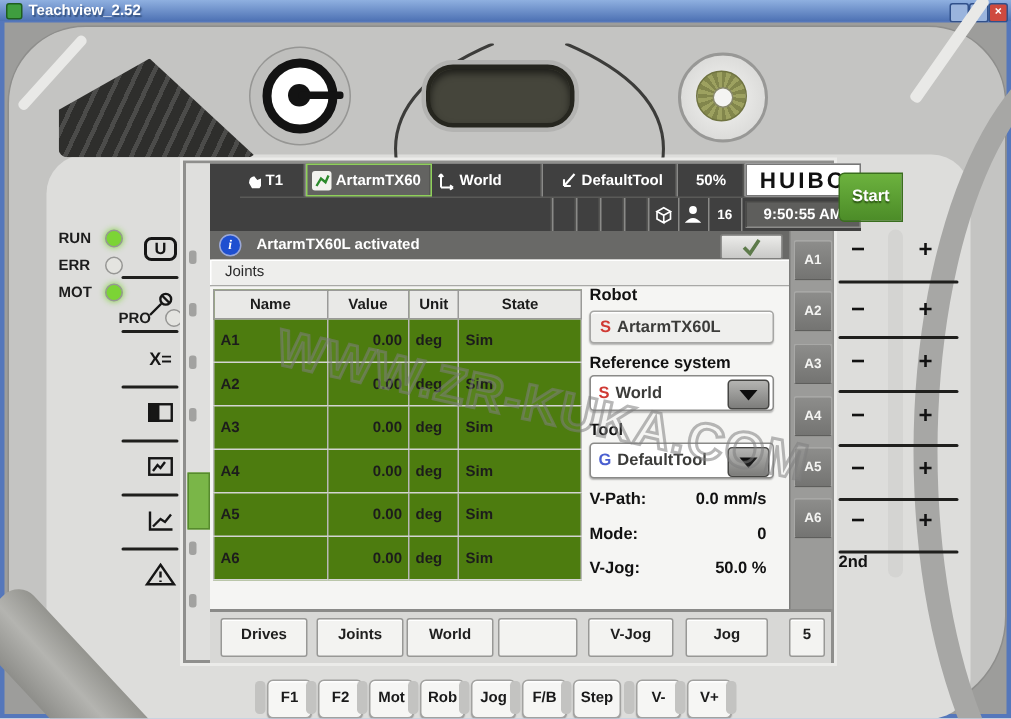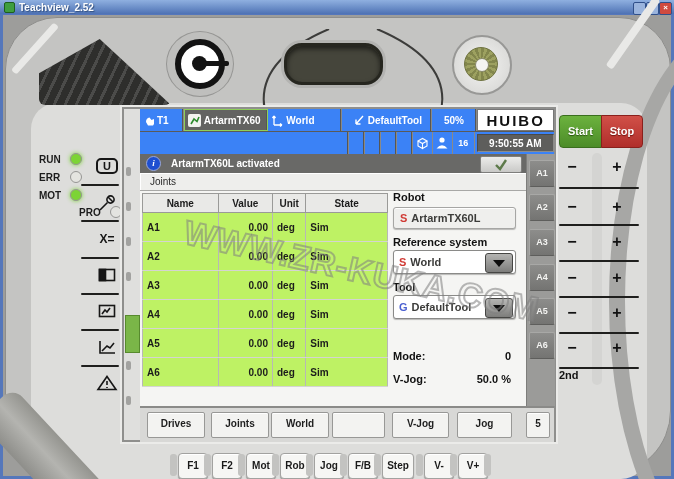--- a/index.html
+++ b/index.html
@@ -46,42 +46,42 @@
   .ukey-box{border:2px solid #161616;border-radius:5px;padding:0 5px;font-size:11px;font-weight:bold;}
   .xkey{font-size:12px;font-weight:bold;}
   .hsep{background:#1f1f1d;height:2px;border-radius:1px;}
 
   
   .screen{left:119px;top:92px;width:430px;height:331px;background:#f4f4f2;border:2px solid #8f8f8d;box-shadow:0 0 0 2px #ebebe9;}
   .tickstrip{left:0;top:0;width:16px;height:100%;background:#dfdfdd;border-right:1px solid #b2b2b0;}
   .tick{left:2px;width:5px;height:9px;background:#a2a2a0;border-radius:2px;}
   .greenblk{left:1px;top:206px;width:13px;height:36px;background:#7ab648;border:1px solid #578a2e;}
 
-  .statusbar{left:16px;top:0;width:414px;height:45px;background:#3b82f6;color:#fff;font-size:10px;font-weight:bold;}
+  .statusbar{left:16px;top:0;width:414px;height:45px;background:#404040;color:#fff;font-size:10px;font-weight:bold;padding-left:20px;}
   .sb-row1{display:flex;height:22px;border-bottom:1px solid #5a5a58;}
   .sb-cell{display:flex;align-items:center;gap:3px;padding:0 3px;border-right:1px solid #8a8a88;box-shadow:inset -1px 0 0 #565654;white-space:nowrap;overflow:hidden;}
   .sb-cell.sel{border:1px solid #8fd05a;background:#636361;}
   .chip{width:13px;height:13px;background:#f2f2ee;border-radius:2px;display:flex;align-items:center;justify-content:center;flex:0 0 auto;}
   .brand{background:#fff;color:#111;display:flex;align-items:center;justify-content:center;font-size:15px;font-weight:bold;letter-spacing:2px;border:1px solid #777;}
   .sb-row2{display:flex;height:22px;align-items:stretch;}
   .mini-cell{width:15px;border-right:1px solid #8a8a88;box-shadow:inset -1px 0 0 #565654;}
   .icon-cell{width:19px;display:flex;align-items:center;justify-content:center;border-right:1px solid #8a8a88;}
   .cnt-cell{width:21px;display:flex;align-items:center;justify-content:center;border-right:1px solid #8a8a88;font-size:9px;}
   .clock{width:76px;margin:2px 0 2px 2px;background:#5e5e5c;border:1px solid #4a4a48;border-bottom-color:#8c8c8a;border-right-color:#8c8c8a;display:flex;align-items:center;justify-content:center;font-size:10px;}
 
   .infobar{left:16px;top:45px;width:386px;height:19px;background:#696967;display:flex;align-items:center;color:#fff;}
   .info-icon{width:13px;height:13px;border-radius:50%;background:#1e4fd0;border:1px solid #9aa8d8;color:#fff;font-size:9px;font-weight:bold;text-align:center;line-height:12px;margin:0 10px 0 6px;font-family:"Liberation Serif",serif;font-style:italic;}
   .info-msg{font-size:10px;font-weight:bold;}
   .okbtn{position:absolute;right:4px;top:2px;width:40px;height:15px;background:linear-gradient(#ececea,#c9c9c7);border:1px solid #7e7e7c;border-radius:2px;display:flex;align-items:center;justify-content:center;}
 
   .viewtab{left:16px;top:64px;width:386px;height:18px;background:#eeeeec;border-bottom:1px solid #a8a8a6;box-shadow:inset 1px 1px 0 #fff;display:flex;align-items:center;padding-left:10px;box-sizing:border-box;font-size:10px;color:#2a2a2a;}
 
   .content{left:16px;top:82px;width:386px;height:215px;background:#f5f5f3;}
 
-  .jtable{position:absolute;left:2px;top:2px;width:246px;border-collapse:collapse;font-size:10px;color:#1c1c1c;background:#bef264;}
+  .jtable{position:absolute;left:2px;top:2px;width:246px;border-collapse:collapse;font-size:10px;color:#1c1c1c;background:#4d7c0f;}
   .jtable th{background:#e9e9e7;border:1px solid #9a9a98;font-weight:bold;height:16px;}
   .jtable td{border-left:1px solid #b8b8b6;border-right:1px solid #b8b8b6;border-bottom:1px solid #d4d4d2;height:28px;font-weight:bold;padding:0 4px;}
   .col-name{width:77px;} .col-val{width:54px;} .col-unit{width:31px;} .col-state{width:84px;}
   .td-val{text-align:right;} 
 
   .rpanel{position:absolute;left:250px;top:0;width:136px;height:215px;font-size:11px;color:#111;}
   .rlabel{position:absolute;font-weight:bold;}
   .rbtn{position:absolute;left:3px;width:123px;height:22px;background:#efefed;border:1px solid #a6a6a4;border-radius:3px;box-shadow:inset 0 1px 0 #fff,0 1px 1px rgba(0,0,0,.25);display:flex;align-items:center;gap:4px;padding-left:6px;box-sizing:border-box;}
   .combo{position:absolute;left:3px;width:123px;height:24px;background:#fff;border:1px solid #8a8a88;border-radius:3px;box-shadow:0 1px 1px rgba(0,0,0,.25);display:flex;align-items:center;gap:4px;padding-left:5px;box-sizing:border-box;}
   .prefix-s{color:#d03a34;font-weight:bold;}
@@ -362,20 +362,24 @@
               </span>
           </div>
           <div class="rlabel" style="left:3px;top:90px;">Tool</div>
           <div class="combo" style="top:104px;">
             <span class="prefix-g">G</span>
             <span class="combo-val">DefaultTool</span>
             <span class="drop">
                 <span class="tri"></span>
               </span>
           </div>
+          <div class="statrow" style="top:136px;">
+            <span>V-Path:</span>
+            <span>0.0 mm/s</span>
+          </div>
           <div class="statrow" style="top:159px;">
             <span>Mode:</span>
             <span>0</span>
           </div>
           <div class="statrow" style="top:182px;">
             <span>V-Jog:</span>
             <span>50.0 %</span>
           </div>
         </div>
       </div>
@@ -394,21 +398,20 @@
         <div class="btab" style="left:71px;width:56px;"><span>Joints</span></div>
         <div class="btab" style="left:131px;width:56px;"><span>World</span></div>
         <div class="btab" style="left:192px;width:51px;"><span></span></div>
         <div class="btab" style="left:252px;width:55px;"><span>V-Jog</span></div>
         <div class="btab" style="left:317px;width:53px;"><span>Jog</span></div>
         <div class="btab" style="left:386px;width:22px;"><span>5</span></div>
       </div>
     </div>
 
     <div class="abs startbtn"><span>Start</span></div>
-    <div class="abs stopbtn"><span>Stop</span></div>
     <div class="abs groove"></div>
 
     <div class="abs jogbtn" style="left:557px;top:142px;"><span>−</span></div>
     <div class="abs jogbtn" style="left:602px;top:142px;"><span>+</span></div>
     <div class="abs rsep" style="top:172px;"></div>
     <div class="abs jogbtn" style="left:557px;top:182px;"><span>−</span></div>
     <div class="abs jogbtn" style="left:602px;top:182px;"><span>+</span></div>
     <div class="abs rsep" style="top:209px;"></div>
     <div class="abs jogbtn" style="left:557px;top:217px;"><span>−</span></div>
     <div class="abs jogbtn" style="left:602px;top:217px;"><span>+</span></div>

